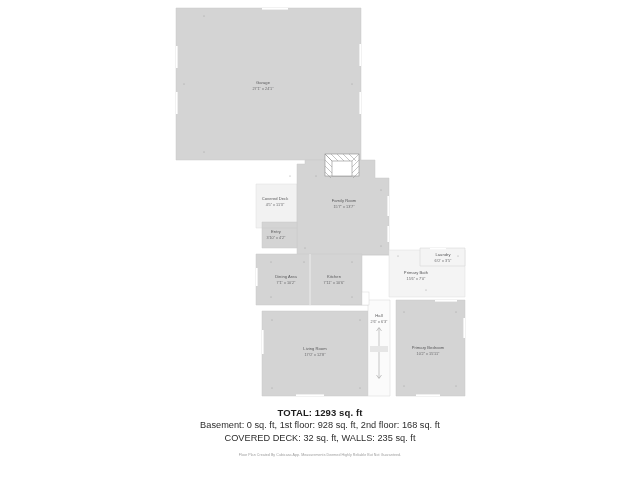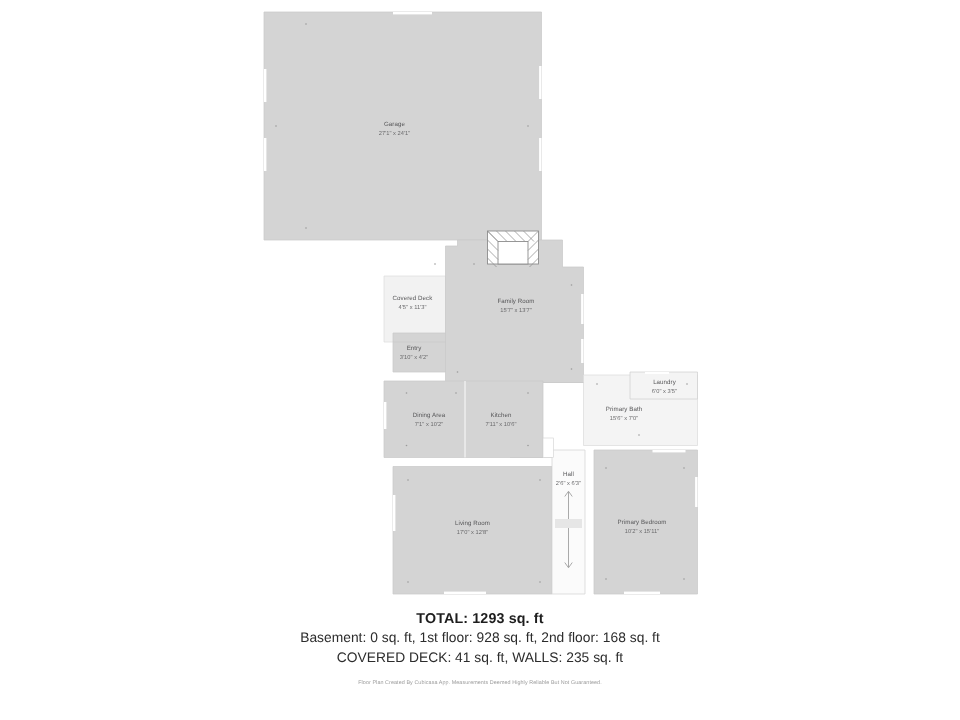--- a/index.html
+++ b/index.html
@@ -205,17 +205,17 @@
       <circle cx="456" cy="312" r="0.55"></circle>
       <circle cx="404" cy="386" r="0.55"></circle>
       <circle cx="456" cy="386" r="0.55"></circle>
     </g>
 
   </svg>
 
   <div id="summary-block">
     <div class="summary-total">TOTAL: 1293 sq. ft</div>
     <div class="summary-line">Basement: 0 sq. ft, 1st floor: 928 sq. ft, 2nd floor: 168 sq. ft</div>
-    <div class="summary-line">COVERED DECK: 41 sq. ft, WALLS: 235 sq. ft</div>
+    <div class="summary-line">COVERED DECK: 32 sq. ft, WALLS: 235 sq. ft</div>
     <div class="summary-footer">Floor Plan Created By Cubicasa App. Measurements Deemed Highly Reliable But Not Guaranteed.</div>
   </div>
 
 </div>
 
 </body></html>

